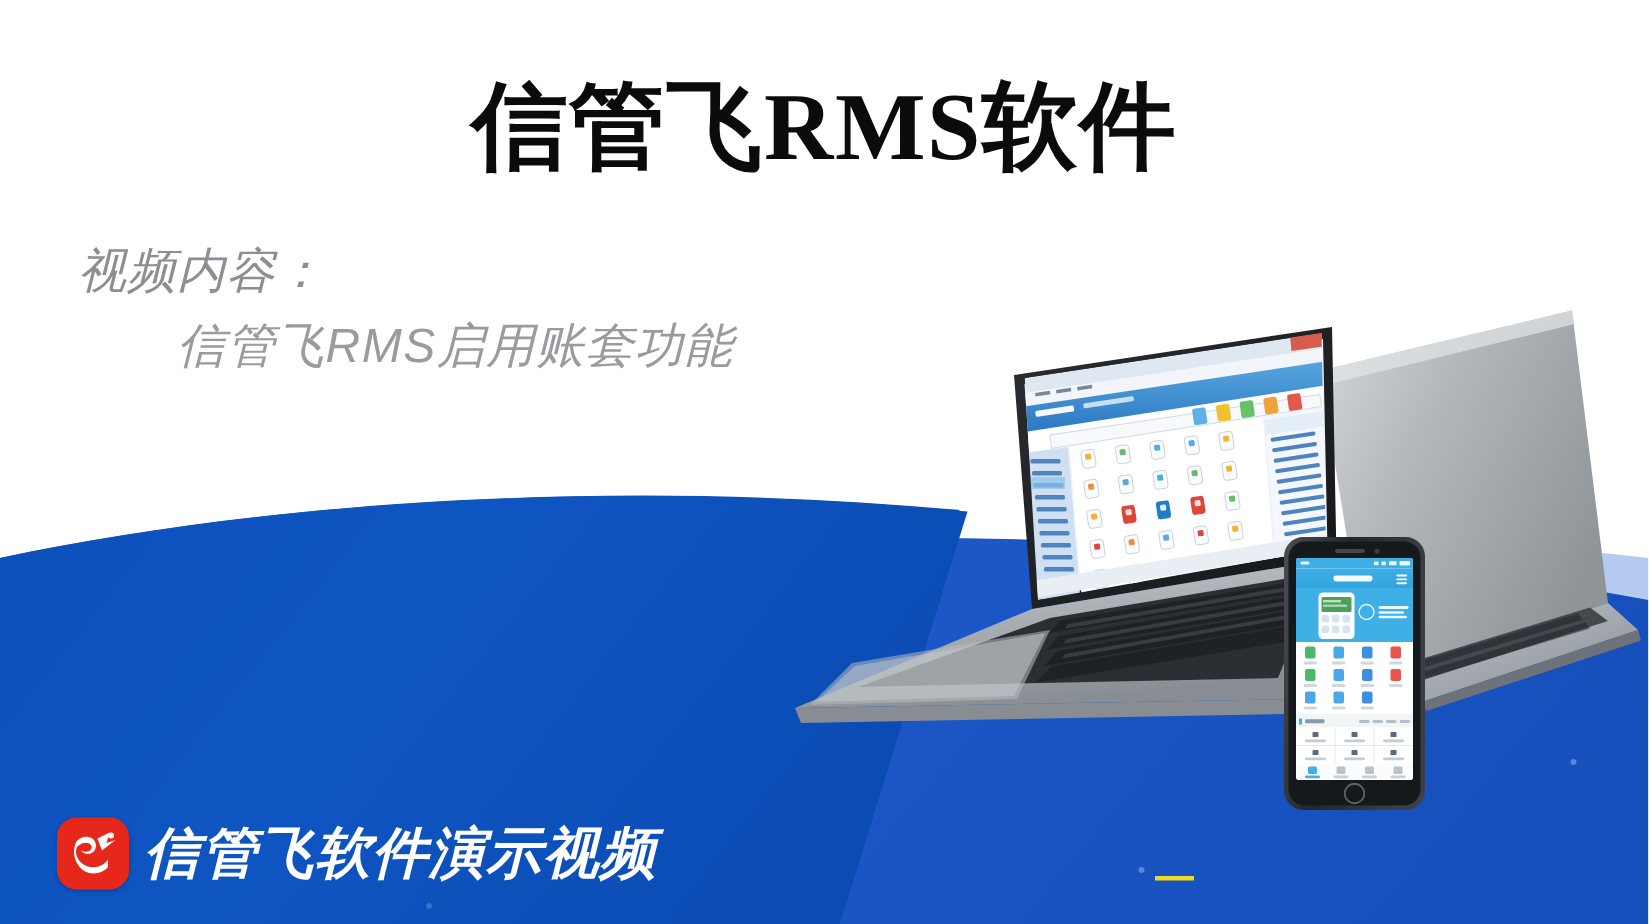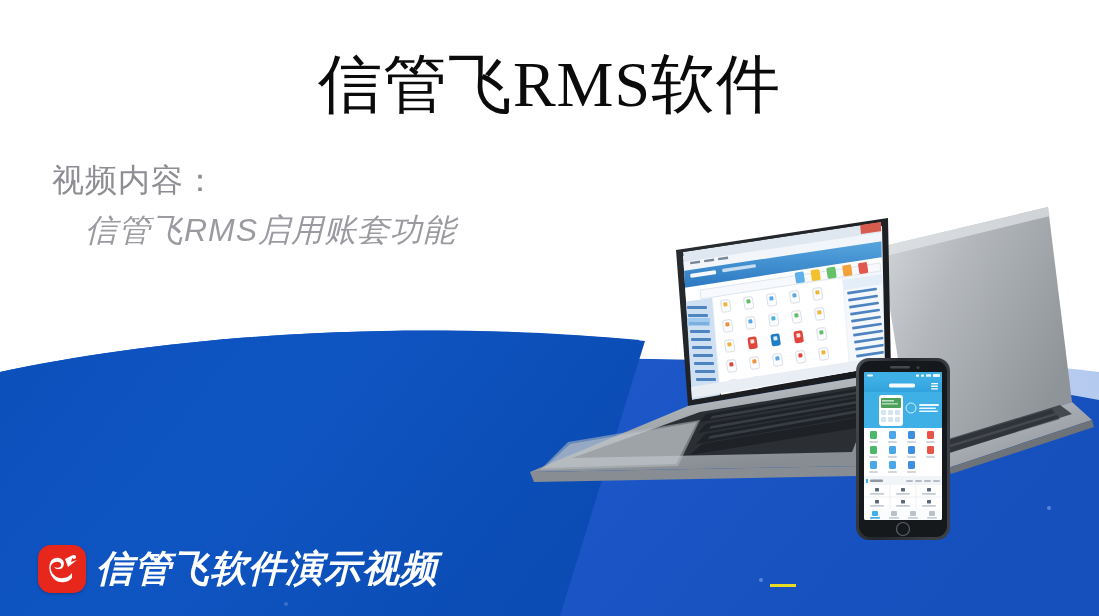--- a/index.html
+++ b/index.html
@@ -9,29 +9,30 @@
 
   
   .wave-layer{position:absolute;left:0;top:0;width:1099px;height:616px;pointer-events:none;}
 
   
   .title{
     position:absolute;left:0;top:48px;width:1099px;text-align:center;
     font-family:"Liberation Serif","DejaVu Serif",serif;
     font-size:64px;line-height:74px;color:#0b0b0b;letter-spacing:1px;
     white-space:nowrap;
+    font-weight:bold;
   }
   .subtitle-block{position:absolute;left:52px;top:158px;}
   .sub-line1{
     font-family:"Liberation Sans","DejaVu Sans",sans-serif;
-    font-size:32px;line-height:44px;color:#8d8d93;
+    font-style:italic;font-size:32px;line-height:44px;color:#8d8d93;
     letter-spacing:1px;white-space:nowrap;
   }
   .sub-line2{
-    margin-left:33px;margin-top:6px;
+    margin-left:66px;margin-top:6px;
     font-family:"Liberation Sans","DejaVu Sans",sans-serif;
     font-style:italic;font-size:32px;line-height:44px;color:#9a9aa0;
     letter-spacing:1px;white-space:nowrap;
   }
 
   
   .banner{
     position:absolute;left:0;bottom:0;width:939px;height:78px;
   }
   .logo-badge{

